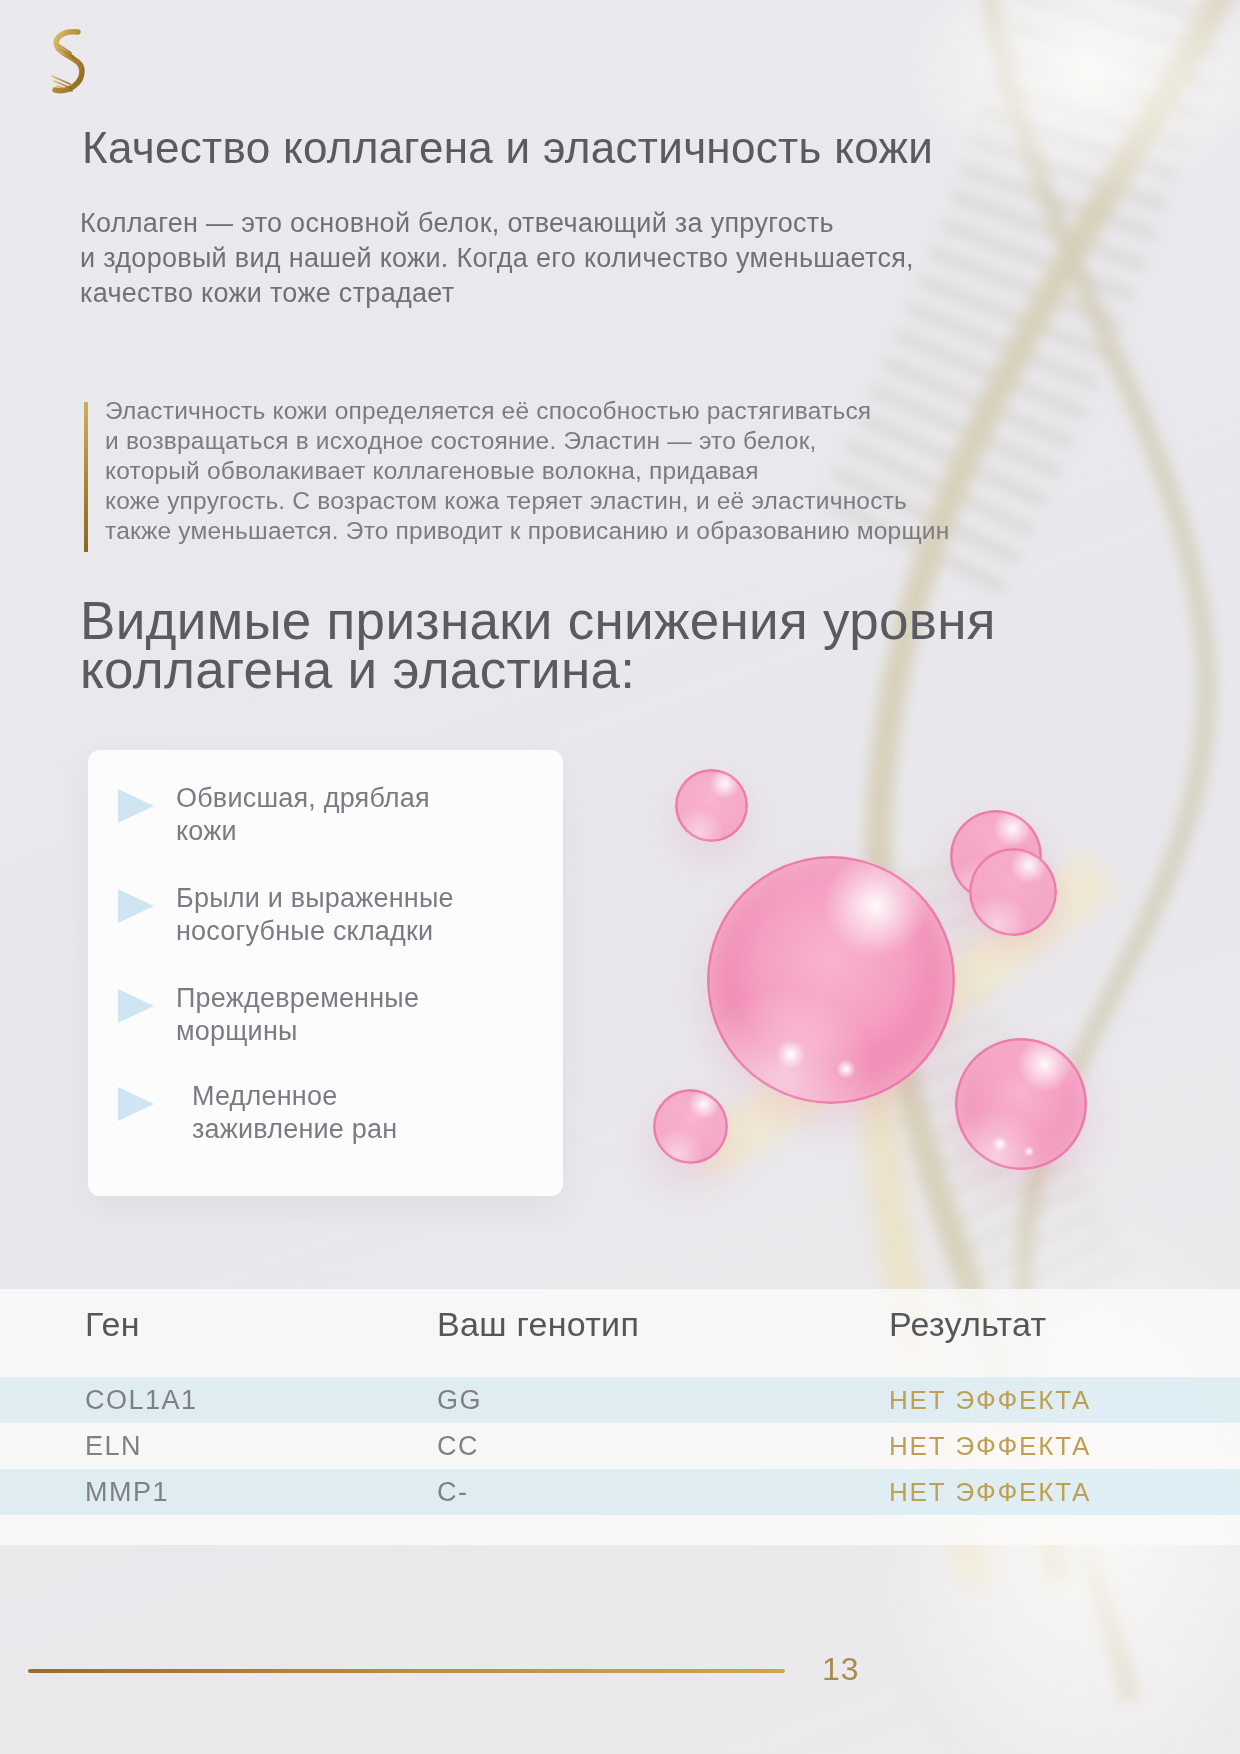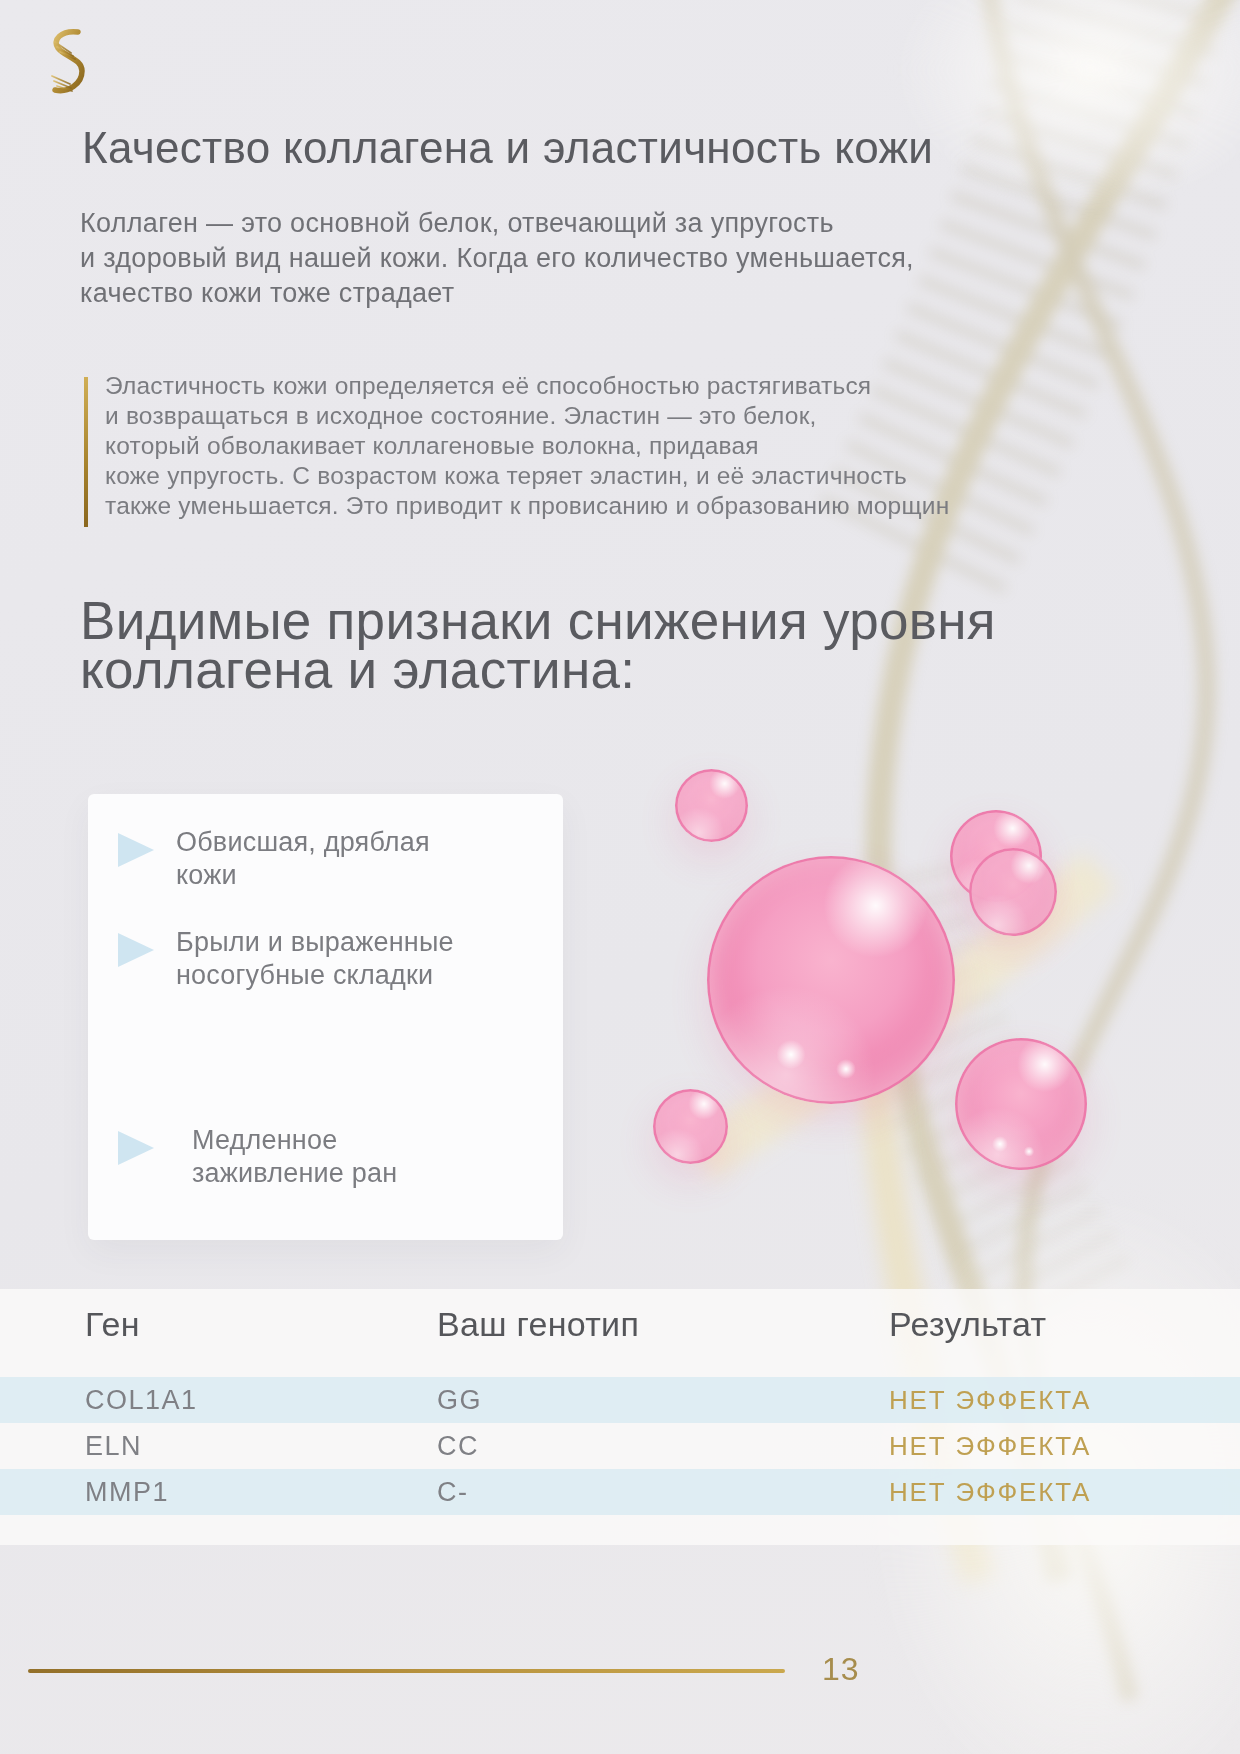--- a/index.html
+++ b/index.html
@@ -20,29 +20,29 @@
   .glow-br { position:absolute; bottom:-60px; right:-70px; width:440px; height:620px;
     background:radial-gradient(ellipse at center,rgba(252,251,247,0.92) 0%,rgba(252,251,247,0) 72%);
     filter:blur(10px); }
 
   
   .logo { left:46px; top:28px; width:48px; height:72px; }
 
   
   .title { left:82px; top:122px; font-size:44px; line-height:52px; color:#5a5b60; letter-spacing:0.3px; }
   .intro { left:80px; top:206px; font-size:27px; line-height:35px; color:#707176; letter-spacing:0.3px; }
-  .quote { left:84px; top:371px; }
+  .quote { left:84px; top:396px; }
   .quote-bar { position:absolute; left:0; top:6px; width:3.5px; height:150px;
     background:linear-gradient(180deg,#d0ae55 0%,#a5812c 60%,#8a671f 100%); }
   .quote-text { margin-left:21px; font-size:24.5px; line-height:30px; color:#7b7c81; letter-spacing:0.2px; }
   .h2 { left:80px; top:596px; font-size:53px; line-height:49px; color:#5a5b60; letter-spacing:0.3px; }
 
   
   .card { left:88px; top:750px; width:475px; height:446px; background:#fcfcfd;
-    border-radius:6px; box-shadow:0 12px 34px rgba(60,60,80,0.05);margin-top:44px; }
+    border-radius:12px; box-shadow:0 12px 34px rgba(60,60,80,0.05); }
   .bullet-item { position:absolute; left:30px; display:flex; }
   .bullet-item.i0 { top:32px; } .bullet-item.i1 { top:132px; }
   .bullet-item.i2 { top:232px; } .bullet-item.i3 { top:330px;gap:16px; }
   .tri { width:0; height:0; margin-top:7px;
     border-top:17px solid transparent; border-bottom:17px solid transparent;
     border-left:36px solid #cfe5f1; }
   .bullet-text { margin-left:22px; font-size:27px; line-height:33px; color:#7b7c81; letter-spacing:0.2px; }
 
   
   .bubble { position:absolute; border-radius:50%;
@@ -164,20 +164,27 @@
         <div>кожи</div>
       </div>
     </div>
     <div class="bullet-item i1">
       <div class="tri"></div>
       <div class="bullet-text">
         <div>Брыли и выраженные</div>
         <div>носогубные складки</div>
       </div>
     </div>
+    <div class="bullet-item i2">
+      <div class="tri"></div>
+      <div class="bullet-text">
+        <div>Преждевременные</div>
+        <div>морщины</div>
+      </div>
+    </div>
     <div class="bullet-item i3">
       <div class="tri"></div>
       <div class="bullet-text">
         <div>Медленное</div>
         <div>заживление ран</div>
       </div>
     </div>
   </div>
 
   <div class="bubble b1"></div>

